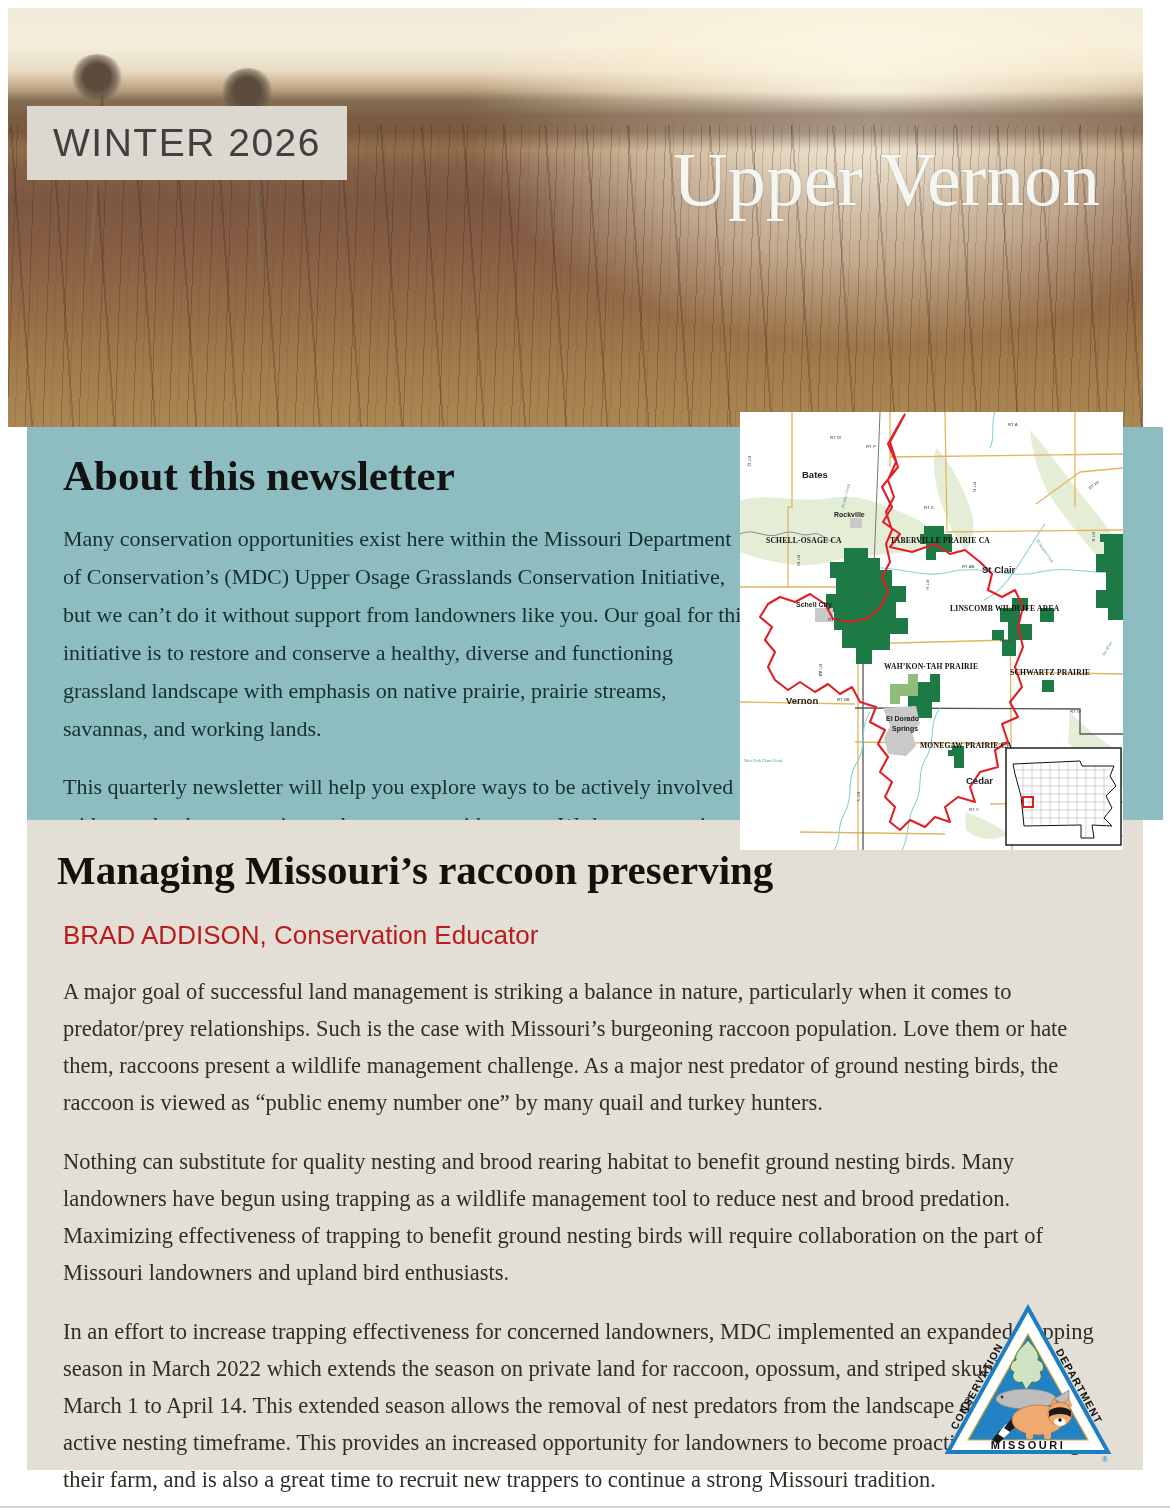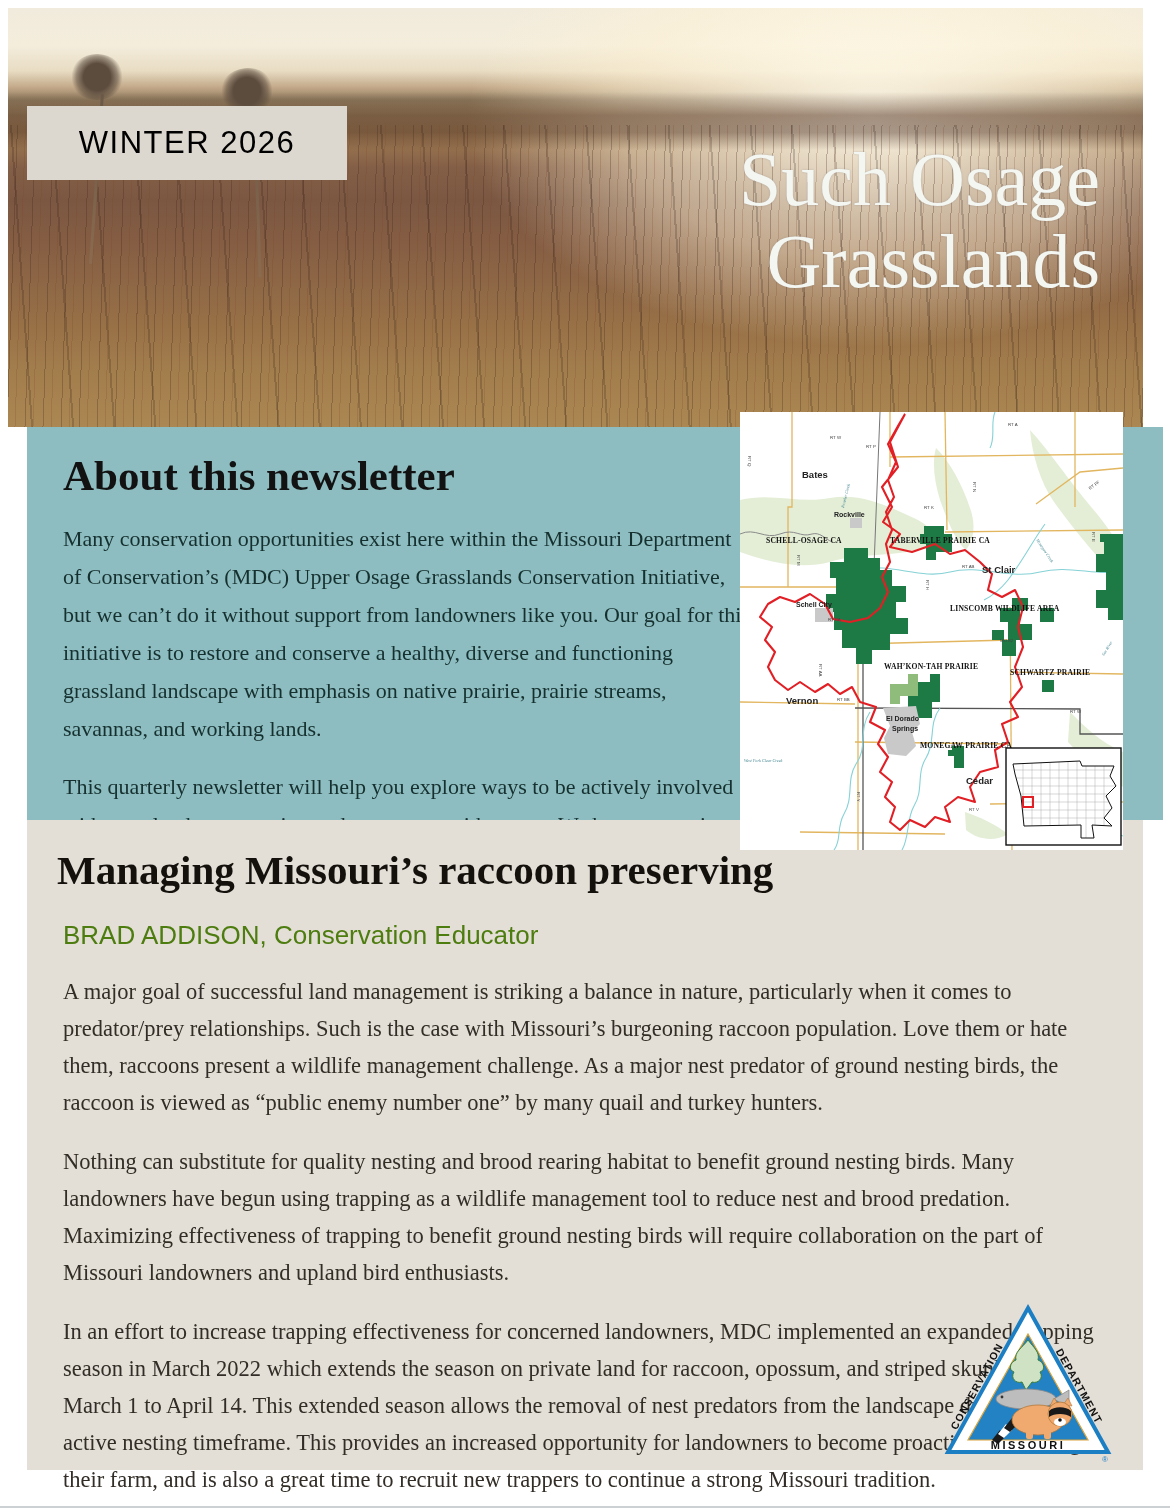--- a/index.html
+++ b/index.html
@@ -21,36 +21,36 @@
   .photo .midband{position:absolute;left:0;top:20%;width:100%;height:14%;
     background:linear-gradient(180deg, rgba(94,62,46,0), rgba(94,62,46,.55) 40%, rgba(74,46,36,.45) 70%, rgba(74,46,36,0));}
   .seed{position:absolute;width:54px;height:46px;border-radius:50%;
     background:radial-gradient(circle,#5c4c3e 0 38%,rgba(92,76,62,.55) 58%,transparent 72%);}
   .seed::after{content:"";position:absolute;left:25px;top:40px;width:3px;height:170px;
     background:linear-gradient(#6b5847,#8a6b4f);transform:rotate(4deg);}
 
   
   .winter-box{position:absolute;left:27px;top:106px;width:320px;height:74px;background:#dcd7cf;
     display:flex;align-items:center;justify-content:center;}
-  .winter-box span{font-family:"Liberation Sans",sans-serif;font-size:31px;color:#000000;letter-spacing:1.5px;}
+  .winter-box span{font-family:"Liberation Sans",sans-serif;font-size:39px;color:#404040;letter-spacing:1.5px;}
   .title-block{position:absolute;right:70px;top:138px;text-align:right;}
   .title-line{font-size:76px;line-height:82px;color:#f3f6f1;text-shadow:0 0 2px rgba(70,70,90,.25);}
   .subtitle{margin-top:16px;font-family:"Liberation Sans",sans-serif;font-size:34px;color:#cfe1ec;letter-spacing:1.5px;}
 
   
   .teal{position:absolute;left:27px;top:427px;width:1136px;height:393px;background:#8dbdc0;}
   .teal-inner{padding:24px 0 0 36px;}
   .teal-inner h2{margin:0;font-size:43px;font-weight:bold;color:#121212;}
   .teal-inner p{width:692px;margin:20px 0 0 0;font-size:22px;line-height:38px;color:#16302f;}
 
   
   .beige{position:absolute;left:27px;top:820px;width:1116px;height:650px;background:#e3ded6;}
   .beige-inner{padding:26px 0 0 30px;}
   .beige-inner h2{margin:0;font-size:41px;font-weight:bold;color:#14110d;}
-  .byline{margin:26px 0 0 6px;font-family:"Liberation Sans",sans-serif;font-size:26px;color:#4d7c0f;}
+  .byline{margin:26px 0 0 6px;font-family:"Liberation Sans",sans-serif;font-size:26px;color:#b91c1c;}
   .article-p{width:1048px;margin:22px 0 0 6px;font-size:22.5px;line-height:37px;color:#322d26;}
 
   
   .map{position:absolute;left:740px;top:412px;width:383px;height:438px;background:#ffffff;}
   .map svg{display:block;}
   .m-cty{font:bold 9.5px "Liberation Sans",sans-serif;fill:#222;}
   .m-area{font:bold 7.6px "Liberation Serif",serif;fill:#101010;letter-spacing:.2px;}
   .m-town{font:bold 7px "Liberation Sans",sans-serif;fill:#222;}
   .m-rd{font:4.4px "Liberation Sans",sans-serif;fill:#444;}
   .m-crk{font:italic 4.2px "Liberation Serif",serif;fill:#4a8a96;}
@@ -73,22 +73,21 @@
     <div class="stems"></div>
     <div class="seed" style="left:62px;top:46px;"></div>
     <div class="seed" style="left:212px;top:60px;transform:rotate(-6deg);"></div>
   </div>
 
   <div class="winter-box">
     <span>WINTER 2026</span>
   </div>
 
   <div class="title-block">
-    <div class="title-line">Such Osage</div>
-    <div class="title-line">Grasslands</div>
+    <div class="title-line">Upper Vernon</div>
   </div>
 
   <div class="teal">
     <div class="teal-inner">
       <h2>About this newsletter</h2>
       <p>Many conservation opportunities exist here within the Missouri Department of Conservation’s (MDC) Upper Osage Grasslands Conservation Initiative, but we can’t do it without support from landowners like you.  Our goal for this initiative is to restore and conserve a healthy, diverse and functioning grassland landscape with emphasis on native prairie, prairie streams, savannas, and working lands.</p>
       <p>This quarterly newsletter will help you explore ways to be actively involved with grassland conservation and to connect with nature. We hope you enjoy the stories we have to share and join fellow Missouri landowners in preserving our grasslands.</p>
     </div>
   </div>
 

